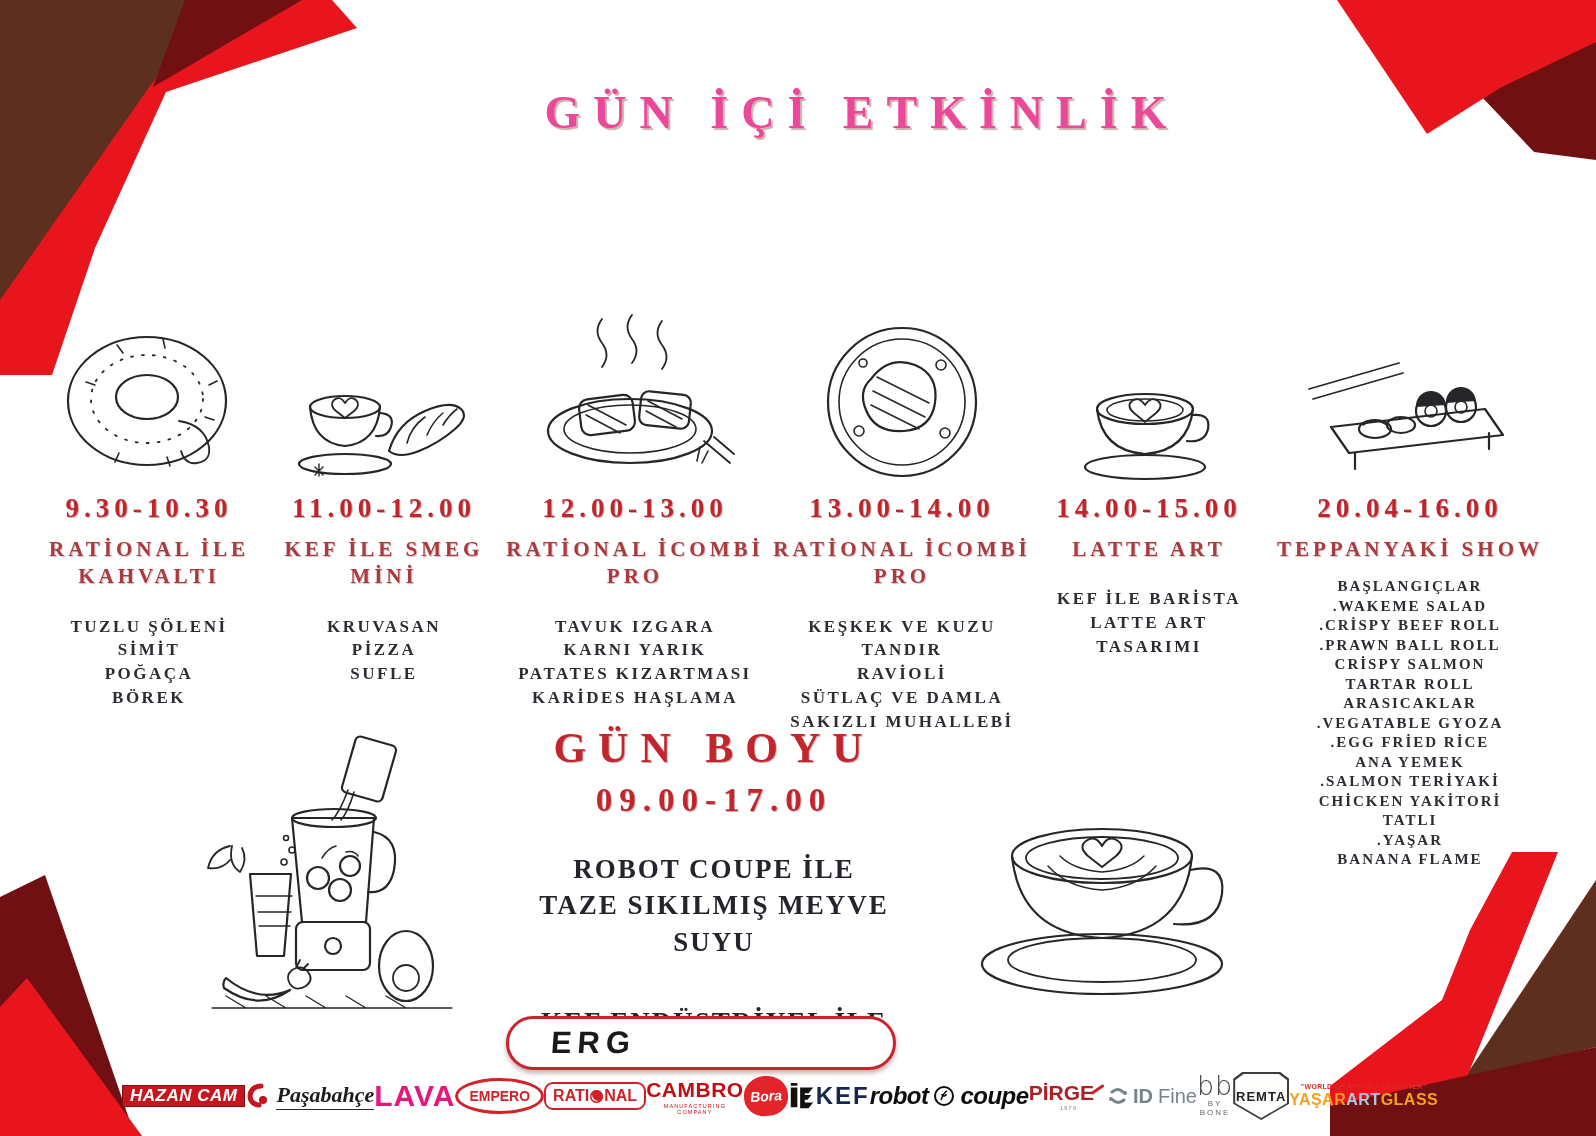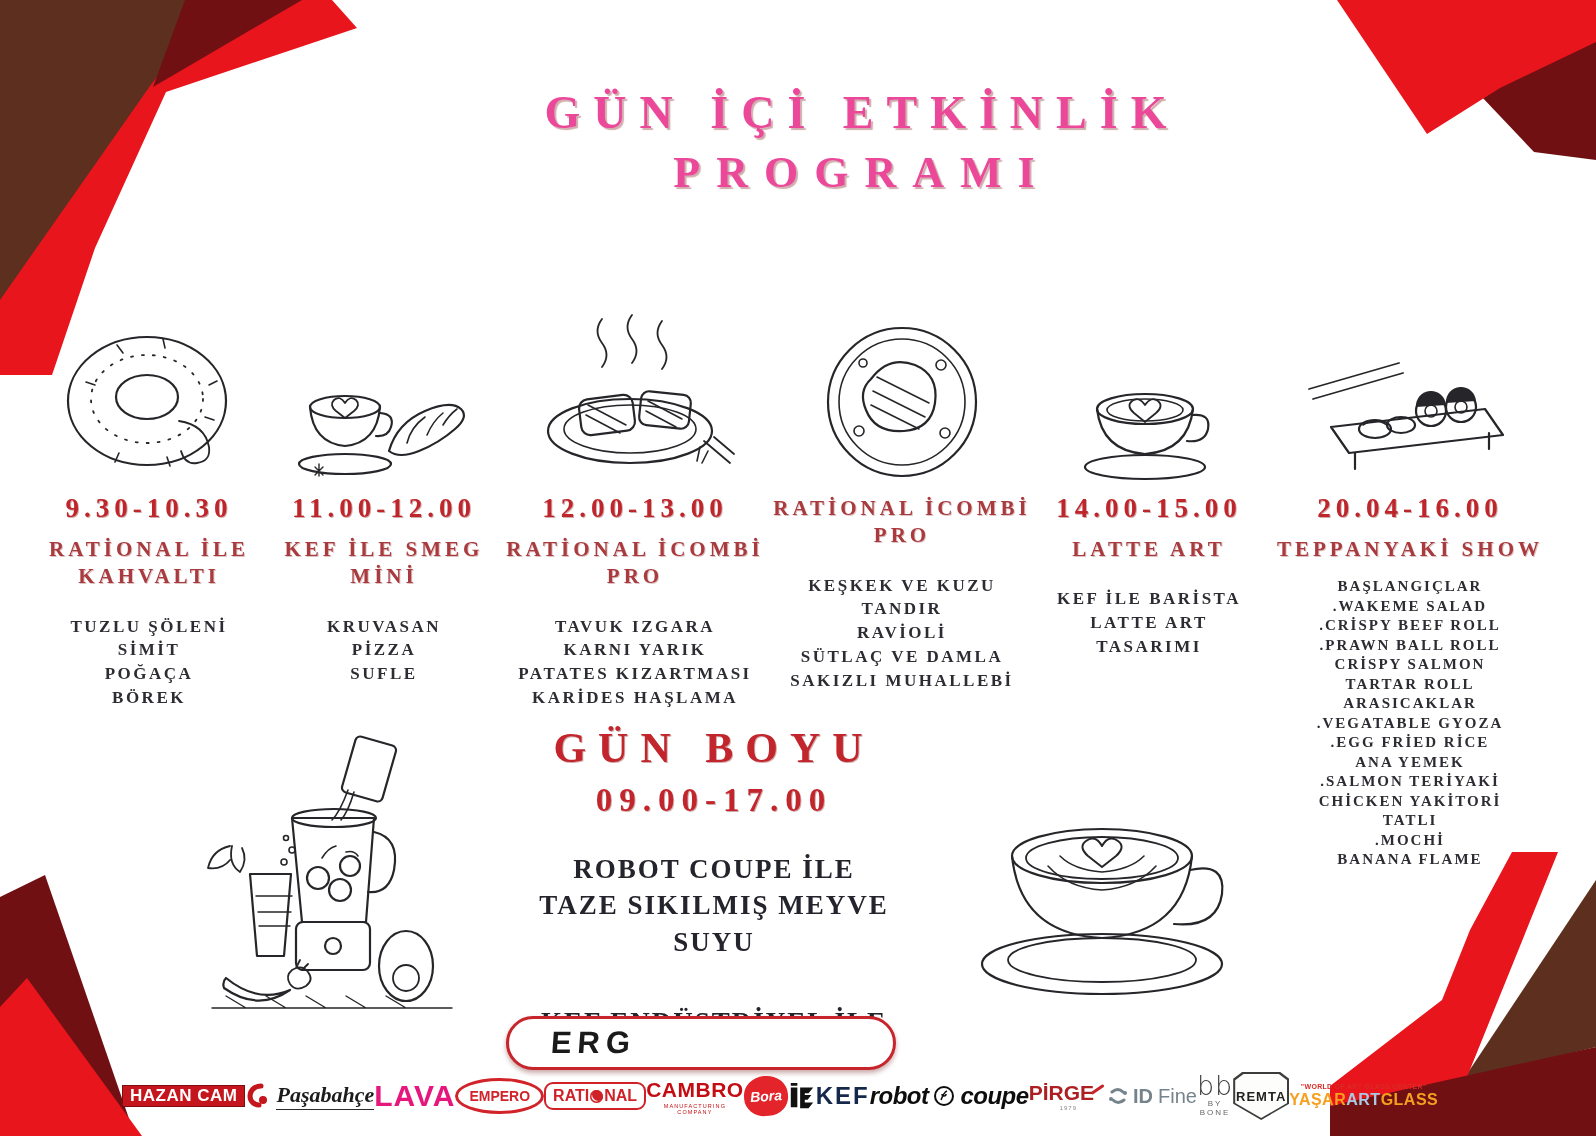--- a/index.html
+++ b/index.html
@@ -39,21 +39,21 @@
   .erg-right{flex:1;background:#d7282f;clip-path:polygon(13% 0,100% 0,100% 100%,0 100%);
        display:flex;align-items:center;justify-content:center;gap:7px;color:#fff;
        font-family:"Liberation Sans",sans-serif;padding-left:14px;}
   .erg-right .b{font-weight:900;font-size:19px;letter-spacing:.5px;}
   .erg-right .l{font-weight:400;font-size:18px;letter-spacing:.5px;}
 
   .sponsors{position:absolute;left:122px;top:1068px;width:1182px;height:56px;display:flex;
        align-items:center;justify-content:space-between;font-family:"Liberation Sans",sans-serif;}
   .sp{display:flex;align-items:center;gap:5px;}
   .hz{background:#c4161c;color:#fff;font-weight:bold;font-size:17px;padding:0 7px;
-      border:1px solid #7e0d10;letter-spacing:.5px;white-space:nowrap;}
+      border:1px solid #7e0d10;letter-spacing:.5px;white-space:nowrap;font-style:italic;}
   .pb-text{font-family:"Liberation Serif",serif;font-style:italic;font-size:22px;font-weight:bold;
       color:#1c1c1c;border-bottom:1.5px solid #2a2a2a;padding-bottom:1px;white-space:nowrap;}
   .lava{color:#e5167c;font-weight:900;font-size:30px;letter-spacing:1px;}
   .empero{border:3px solid #d2232a;border-radius:50%;padding:7px 11px;color:#d2232a;font-weight:900;font-size:14px;white-space:nowrap;}
   .rational{border:2.5px solid #cf2127;border-radius:9px;padding:3px 7px;color:#cf2127;font-weight:900;
       font-size:16px;display:inline-flex;align-items:center;}
   .glb{width:13px;height:13px;border-radius:50%;background:#cf2127;display:inline-block;margin:0 1px;
       box-shadow:inset 0 0 0 1.5px #cf2127, inset 2px -2px 0 0 #ffffff;}
   .cambro{text-align:center;}
   .cam-main{color:#c40d13;font-weight:900;font-size:21px;letter-spacing:.5px;}
@@ -102,21 +102,20 @@
     </g>
     <g>
       <path d="M1596,880 L1463,1080 L1596,1047 Z" fill="#5d2f1f"></path>
       <path d="M1512,852 L1558,852 L1465,1082 L1330,1106 L1330,1086 L1442,1000 L1470,930 Z" fill="#e8151c"></path>
       <path d="M1330,1106 L1596,1047 L1596,1136 L1330,1136 Z" fill="#701013"></path>
     </g>
   </svg>
 
   <div class="title">
     <div class="l1">GÜN İÇİ ETKİNLİK</div>
-    <div class="l2">PROGRAMI</div>
   </div>
 
   <div id="columns">
       <div class="col" style="left: 28px; width: 242px;">
         <div class="illo">
           <svg width="180" height="158" viewBox="0 0 180 158">
             <g fill="none" stroke="#26262a" stroke-width="2.2" stroke-linecap="round" stroke-linejoin="round">
   <ellipse cx="88" cy="76" rx="79" ry="64"></ellipse>
               <ellipse cx="88" cy="72" rx="31" ry="22"></ellipse>
   <ellipse cx="88" cy="74" rx="56" ry="44" stroke-dasharray="2 9" stroke-width="1.8"></ellipse>
@@ -190,20 +189,21 @@
               <circle cx="81" cy="81" r="63" stroke-width="1.6"></circle>
   <path d="M50,58 q18,-24 44,-14 q24,10 20,38 q-4,26 -31,28 q-29,2 -38,-21 q-8,-19 5,-31 z"></path>
   <path d="M52,70 l52,26 M50,84 l48,24 M56,56 l52,26" stroke-width="1.6"></path>
   <circle cx="38" cy="110" r="5" stroke-width="1.6"></circle>
               <circle cx="120" cy="44" r="5" stroke-width="1.6"></circle>
   <circle cx="124" cy="112" r="5" stroke-width="1.6"></circle>
               <circle cx="42" cy="42" r="4" stroke-width="1.6"></circle>
             </g>
           </svg>
         </div>
+        <div class="time">13.00-14.00</div>
         <div class="ctitle">RATİONAL İCOMBİ PRO</div>
         <div class="items">
           <div class="mi">KEŞKEK VE KUZU TANDIR</div>
           <div class="mi">RAVİOLİ</div>
           <div class="mi">SÜTLAÇ VE DAMLA SAKIZLI MUHALLEBİ</div>
         </div>
       </div>
       <div class="col" style="left: 1038px; width: 222px;">
         <div class="illo">
           <svg width="152" height="120" viewBox="0 0 152 120">
@@ -251,21 +251,21 @@
           <div class="mi">.PRAWN BALL ROLL</div>
           <div class="mi">CRİSPY SALMON</div>
           <div class="mi">TARTAR ROLL</div>
           <div class="mi">ARASICAKLAR</div>
           <div class="mi">.VEGATABLE GYOZA</div>
           <div class="mi">.EGG FRİED RİCE</div>
           <div class="mi">ANA YEMEK</div>
           <div class="mi">.SALMON TERİYAKİ</div>
           <div class="mi">CHİCKEN YAKİTORİ</div>
           <div class="mi">TATLI</div>
-          <div class="mi">.MOCHİ</div>
+          <div class="mi">.YAŞAR</div>
           <div class="mi">BANANA FLAME</div>
         </div>
       </div>
     </div>
 
   <div class="allday">
     <div class="ad-title">GÜN BOYU</div>
     <div class="ad-time">09.00-17.00</div>
     <div class="ad-entry first">ROBOT COUPE İLE TAZE SIKILMIŞ MEYVE SUYU</div>
     <div class="ad-entry second">KEF ENDÜSTRİYEL İLE KAHVE İKRAMI</div>

